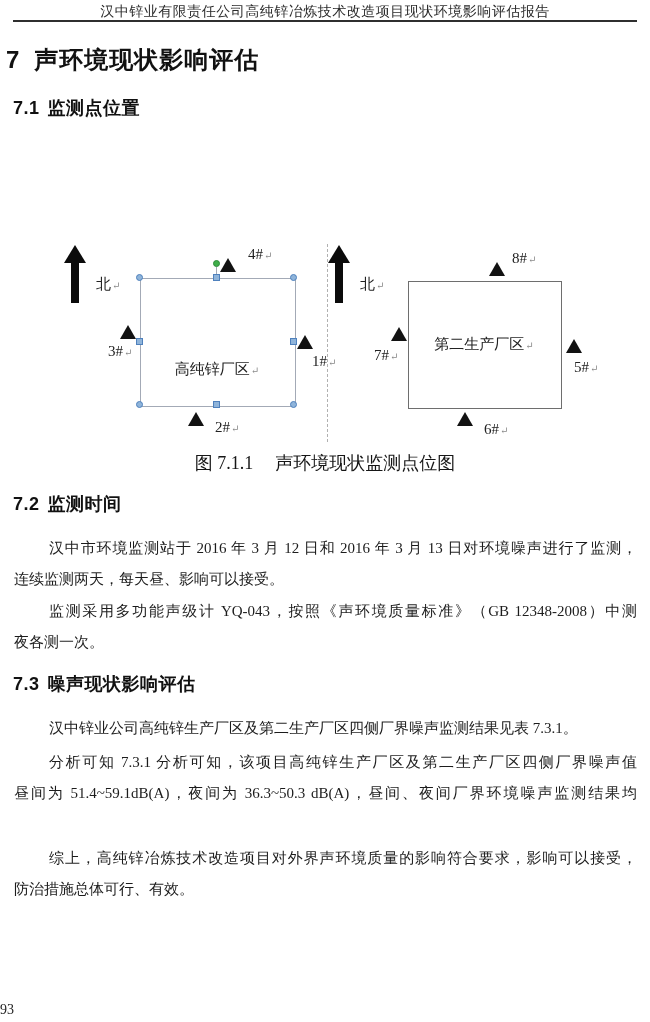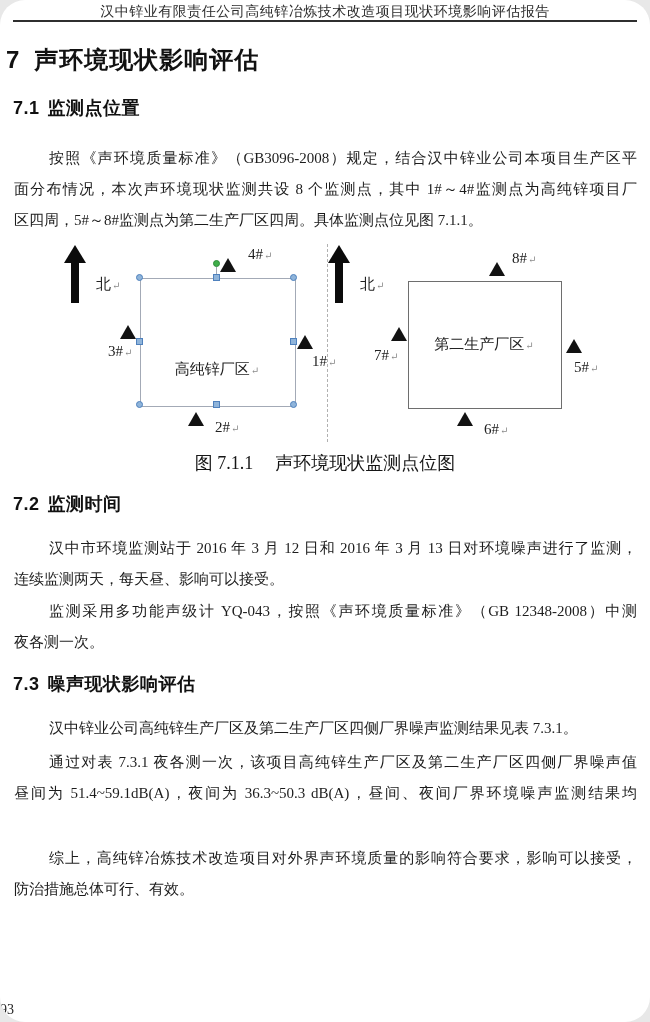--- a/index.html
+++ b/index.html
@@ -1,21 +1,20 @@
 <!DOCTYPE html>
 <html><head>
 <meta charset="utf-8">
 <style>
   html,body { margin:0; padding:0; background:#e8e8e8; }
   .page {
     position:relative; width:650px; height:1022px; margin:0 auto;
     background:#ffffff; overflow:hidden;
     font-family:"Liberation Serif","DejaVu Serif",serif;
     color:#1c1c1c;
-    border-radius:25px;
   }
 
   
   .header-title {
     position:absolute; top:3px; left:0; width:650px;
     text-align:center; font-size:14px; color:#2b2b2b; letter-spacing:0.5px;
   }
   .header-rule {
     position:absolute; top:20px; left:13px; width:624px; height:0;
     border-top:2px solid #2f2f2f;
@@ -92,25 +91,20 @@
   <div class="header-rule"></div>
 
   <div class="h1">
     <span class="num">7</span><span>声环境现状影响评估</span>
   </div>
 
   <div class="h2" style="top:96px;">
     <span class="num">7.1</span><span>监测点位置</span>
   </div>
 
-  <div class="para" style="top:143px;">
-    <div class="bl jl ind">按照《声环境质量标准》（GB3096-2008）规定，结合汉中锌业公司本项目生产区平</div>
-    <div class="bl jl">面分布情况，本次声环境现状监测共设 8 个监测点，其中 1#～4#监测点为高纯锌项目厂</div>
-    <div class="bl last">区四周，5#～8#监测点为第二生产厂区四周。具体监测点位见图 7.1.1。</div>
-  </div>
 
   <div class="figure">
 
     <div class="north-head" style="left:50px; top:5px;"></div>
     <div class="north-shaft" style="left:57px; top:21px; height:42px;"></div>
     <div class="nlbl" style="left:82px; top:35px;"><span>北</span><span class="rm">↵</span></div>
 
     <div class="lrect" style="left:126px; top:38px; width:154px; height:127px;"></div>
     <div class="rot-stem" style="left:202px; top:27px;"></div>
     <div class="rot-dot" style="left:199px; top:20px;"></div>
@@ -178,21 +172,21 @@
 
   <div class="h2" style="top:672px;">
     <span class="num">7.3</span><span>噪声现状影响评估</span>
   </div>
 
   <div class="para" style="top:713px;">
     <div class="bl last ind">汉中锌业公司高纯锌生产厂区及第二生产厂区四侧厂界噪声监测结果见表 7.3.1。</div>
   </div>
 
   <div class="para" style="top:747px;">
-    <div class="bl jl ind">通过对表 7.3.1 夜各测一次，该项目高纯锌生产厂区及第二生产厂区四侧厂界噪声值</div>
+    <div class="bl jl ind">分析可知 7.3.1 分析可知，该项目高纯锌生产厂区及第二生产厂区四侧厂界噪声值</div>
     <div class="bl jl">昼间为 51.4~59.1dB(A)，夜间为 36.3~50.3 dB(A)，昼间、夜间厂界环境噪声监测结果均</div>
   </div>
 
   <div class="para" style="top:843px;">
     <div class="bl jl ind">综上，高纯锌冶炼技术改造项目对外界声环境质量的影响符合要求，影响可以接受，</div>
     <div class="bl last">防治措施总体可行、有效。</div>
   </div>
 
   <div class="page-num">93</div>
 

